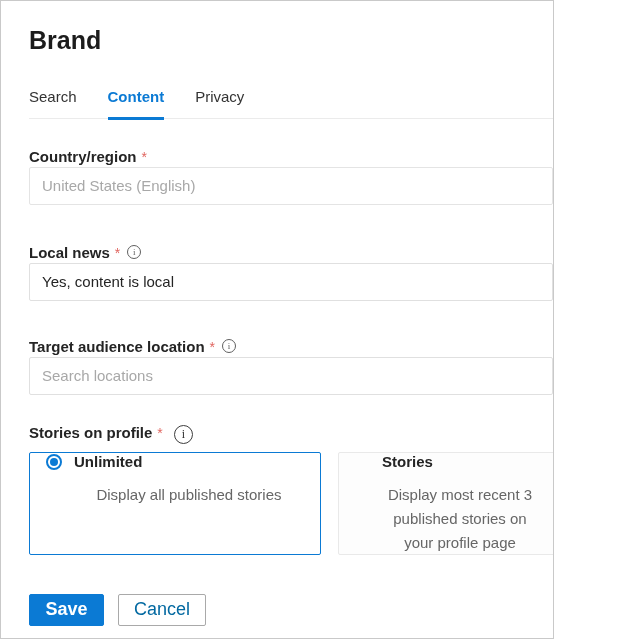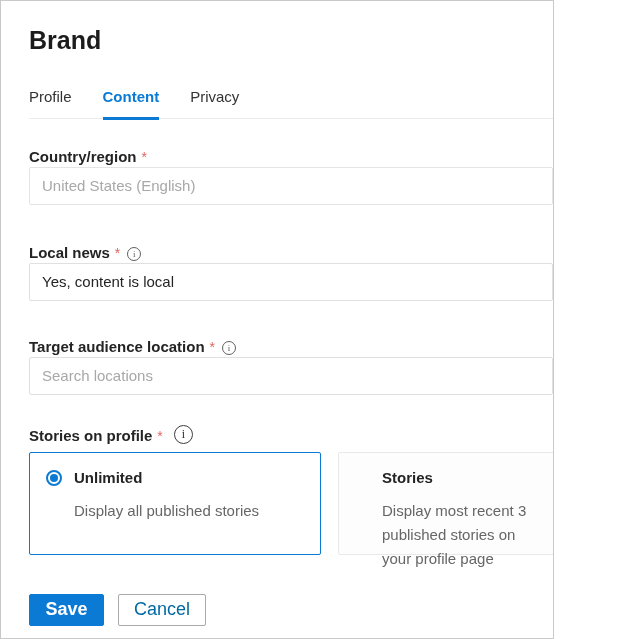--- a/index.html
+++ b/index.html
@@ -41,21 +41,21 @@
   .tab.active {
     color:#0b7ad4;
     font-weight:700;
     border-bottom-color:#0b7ad4;
   }
 
   
   .field { margin-left:28px; }
   .field-label-row {
     display:flex;
-    align-items:flex-end;
+    align-items:flex-start;
     font-size:15px;
     font-weight:700;
     color:#242424;
     line-height:16px;
   }
   .asterisk { color:#e0655f; margin-left:5px; font-weight:400; font-size:14px; }
   .info-icon {
     display:inline-flex;
     align-items:center;
     justify-content:center;
@@ -100,22 +100,23 @@
   
   .cards {
     margin:8px 0 0 28px;
     display:flex;
     gap:17px;
     margin-right:-2px;
   }
   .card {
     height:103px;
     border-radius:2px;
-    padding:17px 16px;
+    padding:1px 16px;
     cursor:pointer;
+    text-align:center;
   }
   .card.selected {
     width:292px;
     flex:none;
     border:1px solid #0b7ad4;
     background:#fff;
   }
   .card.unselected {
     flex:1;
     border:1px solid #e9e9e9;
@@ -177,21 +178,21 @@
   }
 </style>
 </head>
 <body>
 
 <div class="page">
 
   <h1 class="page-title">Brand</h1>
 
   <div class="tabs">
-    <div class="tab">Profile</div>
+    <div class="tab">Search</div>
     <div class="tab active">Content</div>
     <div class="tab">Privacy</div>
   </div>
 
   <div class="field mt-30">
     <div class="field-label-row">
       <span>Country/region</span>
       <span class="asterisk">*</span>
     </div>
     <input class="text-input muted" type="text" readonly="" placeholder="United States (English)" style="">

